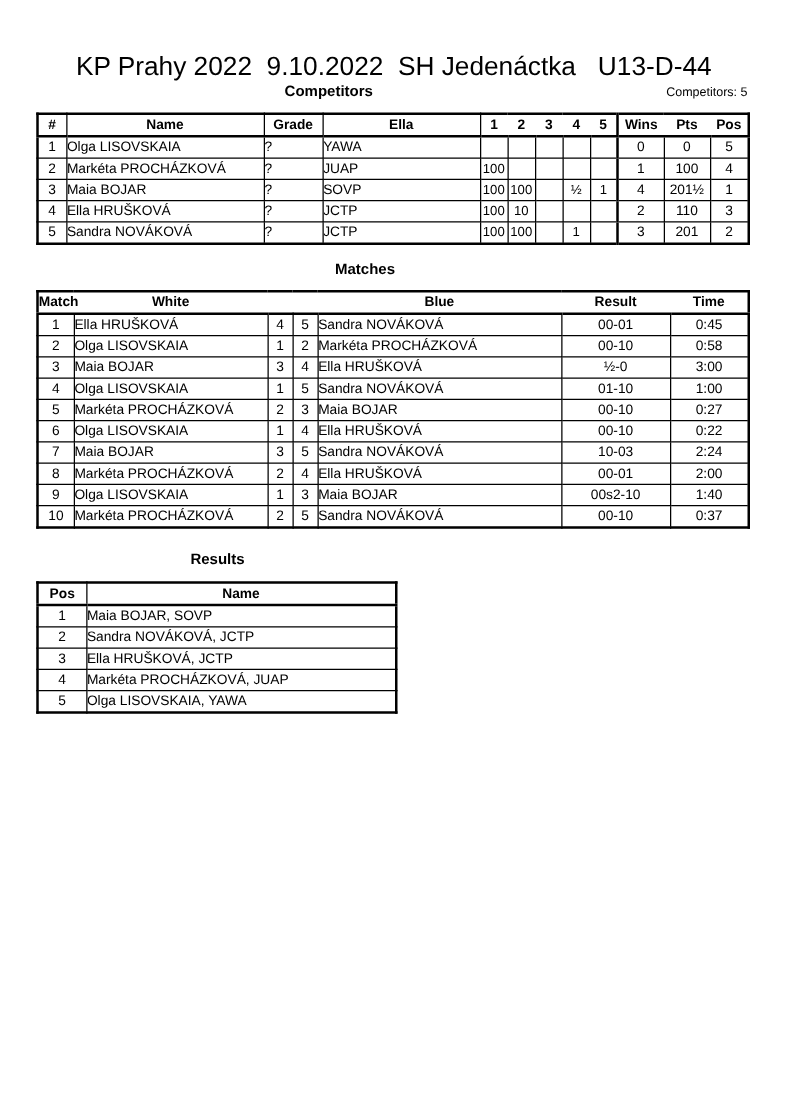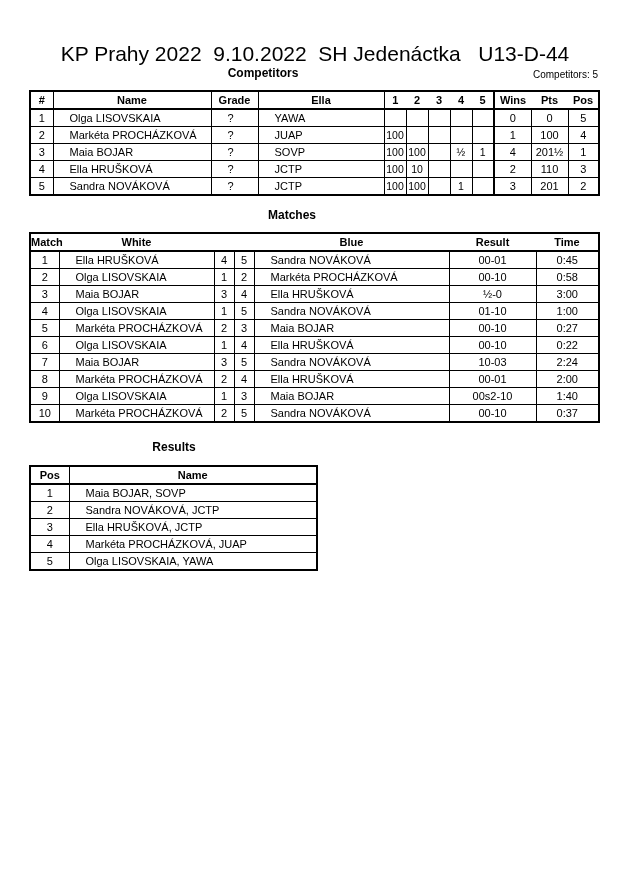--- a/index.html
+++ b/index.html
@@ -32,21 +32,21 @@
   }
   .tbl th {
     border-left:none; border-right:none; border-top:none;
     border-bottom:2px solid #000;
     font-size:11px; font-weight:bold; height:16px; line-height:16px;
     padding:0; text-align:center; white-space:nowrap;
   }
   .thr    { border-right:1px solid #000 !important; }
   .thickl { border-left:2px solid #000 !important;margin-top:15px; }
   td.c { text-align:center; }
-  td.l { text-align:left; padding-left:16px; }
+  td.l { text-align:left; padding-left:0; }
   td.sc { text-align:center; font-size:10.5px; }
   th.ov { overflow:visible;margin-top:40px; }
 </style>
 </head>
 <body>
 
 <div class="page">
 
   <div class="title">KP Prahy 2022  9.10.2022  SH Jedenáctka   U13-D-44</div>
 

